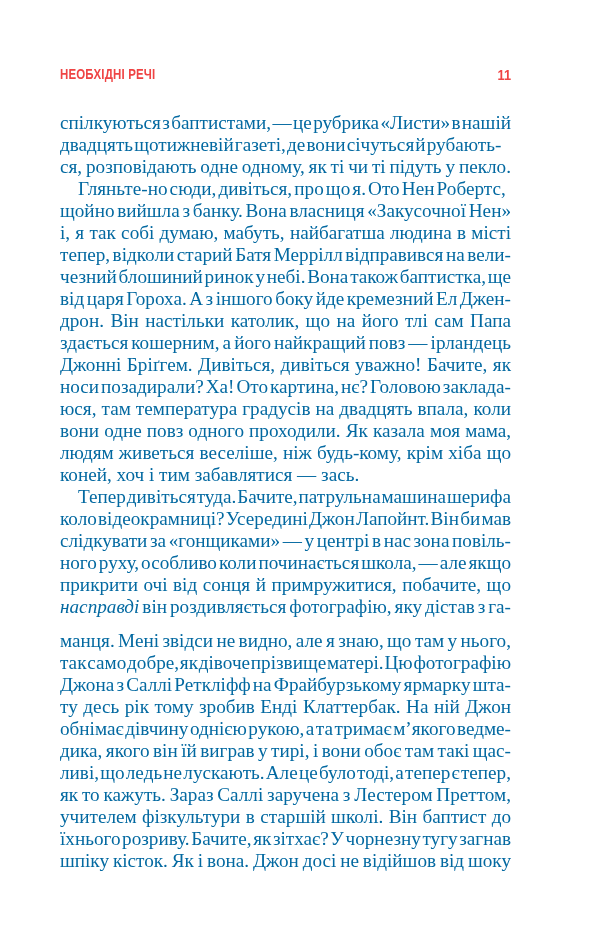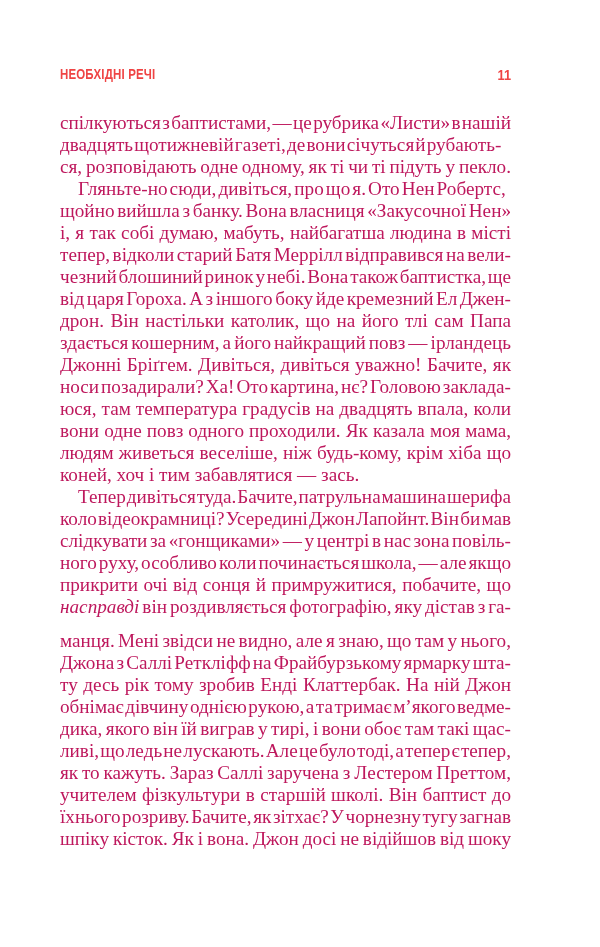--- a/index.html
+++ b/index.html
@@ -42,21 +42,21 @@
       display: inline-block;
     }
     .text-block {
       position: absolute;
       left: 60px;
       top: 112px;
       width: 451px;
       font-family: "Liberation Serif", "DejaVu Serif", serif;
       font-size: 19.2px;
       line-height: 22px;
-      color: #be185d;
+      color: #0369a1;
     }
     .line {
       display: block;
       height: 22px;
       white-space: nowrap;
       text-align: justify;
       text-align-last: justify;
       overflow: visible;
     }
     .line.last {
@@ -95,20 +95,21 @@
     <div class="line" style="white-space: nowrap; text-align: left; text-align-last: left; word-spacing: 0.275391px;">вони одне повз одного проходили. Як казала моя мама,</div>
     <div class="line" style="white-space: nowrap; text-align: left; text-align-last: left; word-spacing: 0.395089px;">людям живеться веселіше, ніж будь-кому, крім хіба що</div>
     <div class="line last">коней, хоч і тим забавлятися — зась.</div>
     <div class="line indent" style="white-space: nowrap; text-align: left; text-align-last: left; word-spacing: -3.85156px;">Тепер дивіться туда. Бачите, патрульна машина шерифа</div>
     <div class="line" style="white-space: nowrap; text-align: left; text-align-last: left; word-spacing: -3.58929px;">коло відеокрамниці? Усередині Джон Лапойнт. Він би мав</div>
     <div class="line" style="white-space: nowrap; text-align: left; text-align-last: left; word-spacing: -2.17535px;">слідкувати за «гонщиками» — у центрі в нас зона повіль-</div>
     <div class="line" style="white-space: nowrap; text-align: left; text-align-last: left; word-spacing: -2.80859px;">ного руху, особливо коли починається школа, — але якщо</div>
     <div class="line" style="white-space: nowrap; text-align: left; text-align-last: left; word-spacing: 0.691964px;">прикрити очі від сонця й примружитися, побачите, що</div>
     <div class="line" style="white-space: nowrap; text-align: left; text-align-last: left; word-spacing: -1.86384px;"><span class="italic">насправді</span><span> він роздивляється фотографію, яку дістав з га-</span></div>
     <div class="line" style="white-space: nowrap; text-align: left; text-align-last: left; word-spacing: -1.37926px; margin-top: 12px;">манця. Мені звідси не видно, але я знаю, що там у нього,</div>
+    <div class="line" style="white-space: nowrap; text-align: left; text-align-last: left; word-spacing: -4.01367px;">так само добре, як дівоче прізвище матері. Цю фотографію</div>
     <div class="line" style="white-space: nowrap; text-align: left; text-align-last: left; word-spacing: -2.61161px;">Джона з Саллі Реткліфф на Фрайбурзькому ярмарку шта-</div>
     <div class="line" style="white-space: nowrap; text-align: right; text-align-last: left; word-spacing: 0.684028px;">ту десь рік тому зробив Енді Клаттербак. На ній Джон</div>
     <div class="line" style="white-space: nowrap; text-align: left; text-align-last: left; word-spacing: -3.31055px;">обнімає дівчину однією рукою, а та тримає м’якого ведме-</div>
     <div class="line" style="white-space: nowrap; text-align: left; text-align-last: left; word-spacing: -1.34375px;">дика, якого він їй виграв у тирі, і вони обоє там такі щас-</div>
     <div class="line" style="white-space: nowrap; text-align: left; text-align-last: left; word-spacing: -3.60026px;">ливі, що ледь не лускають. Але це було тоді, а тепер є тепер,</div>
     <div class="line" style="white-space: nowrap; text-align: left; text-align-last: left; word-spacing: -0.980469px;">як то кажуть. Зараз Саллі заручена з Лестером Преттом,</div>
     <div class="line" style="white-space: nowrap; text-align: left; text-align-last: left; word-spacing: 0.571429px;">учителем фізкультури в старшій школі. Він баптист до</div>
     <div class="line" style="white-space: nowrap; text-align: left; text-align-last: left; word-spacing: -3.21484px;">їхнього розриву. Бачите, як зітхає? У чорнезну тугу загнав</div>
     <div class="line" style="white-space: nowrap; text-align: left; text-align-last: left; word-spacing: -0.910937px;">шпіку кісток. Як і вона. Джон досі не відійшов від шоку</div>
   </div>

